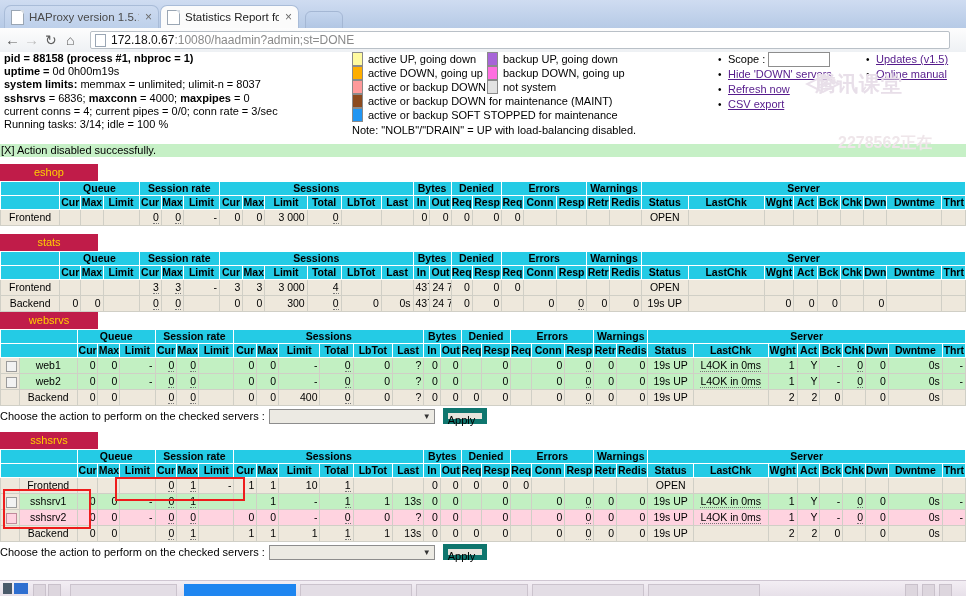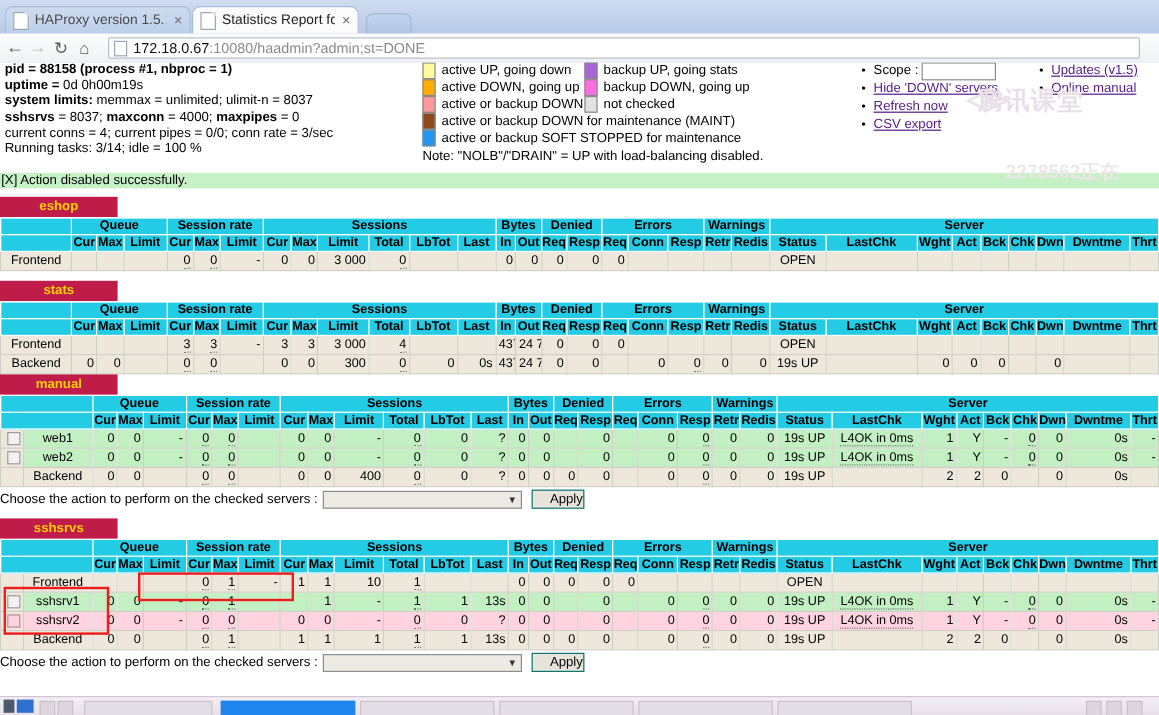--- a/index.html
+++ b/index.html
@@ -76,21 +76,21 @@
   a.hl{color:#551a8b;text-decoration:underline;cursor:pointer;}
   #scopeline{display:flex;align-items:center;white-space:nowrap;}
   #scopebox{width:60px;height:13px;border:1px solid #8d8d8d;background:#fff;margin-left:3px;}
 
   
   #actionmsg{position:absolute;left:0;top:92px;width:966px;height:13px;
      background:#c6f0c6;font-size:11px;line-height:13px;padding-left:1px;box-sizing:border-box;}
 
   
   .proxy{position:absolute;left:0;}
-  .pxtitle{height:17px;background:#c01c49;color:#ffd000;font-weight:bold;font-size:11px;
+  .pxtitle{height:17px;background:#c01c49;color:#ffd000;font-weight:normal;font-size:11px;
      line-height:17px;text-align:center;}
   table.stats{border-collapse:collapse;font-size:10.5px;table-layout:fixed;}
   table.stats th{background:#24cbe5;border:1px solid #ffffff;font-weight:bold;
      text-align:center;padding:0;height:13px;line-height:13px;color:#000;}
   table.stats td{border:1px solid #d0cfc6;padding:0 2px;height:15px;line-height:15px;
      text-align:right;white-space:nowrap;overflow:hidden;}
   table.stats td.lbl{text-align:center;}
   table.stats td.ctr{text-align:center;}
   tr.frontend td, tr.backend td{background:#eee8dc;}
   tr.srv td{background:#c2f0c2;}
@@ -102,22 +102,22 @@
   .chk.pinkbox{background:#ffd3e0;border-color:#c08a9b;}
   .u{border-bottom:1px dotted #777;}
   th.corner{background:#24cbe5;}
 
   
   .actionrow{position:absolute;left:0;font-size:11px;display:flex;align-items:center;height:16px;}
   .actionrow .lab{margin-right:4px;}
   .selbox{width:166px;height:15px;border:1px solid #8d8d8d;background:#eceae3;
      display:flex;align-items:center;justify-content:flex-end;padding-right:3px;box-sizing:border-box;}
   .selarrow{font-size:8px;color:#333;}
-  .applybtn{margin-left:8px;width:44px;height:16px;border:1px solid #0f766e;background:#e7e4dc;
-     font-size:11px;line-height:14px;text-align:right;box-sizing:border-box;}
+  .applybtn{margin-left:8px;width:44px;height:16px;border:5px solid #0f766e;background:#e7e4dc;
+     font-size:11px;line-height:14px;text-align:left;box-sizing:border-box;}
 
   
   .annot{position:absolute;border:2px solid #ee1c1c;box-sizing:border-box;pointer-events:none;}
 
   
   #wm-top{position:absolute;left:815px;top:18px;font-size:21px;color:#e8dfe9;
      font-weight:bold;letter-spacing:1px;white-space:nowrap;}
   #wm-logo{position:absolute;left:805px;top:22px;width:36px;height:26px;}
   #wm-num{position:absolute;left:838px;top:81px;font-size:16px;color:#efe6ea;font-weight:bold;white-space:nowrap;}
 
@@ -159,54 +159,54 @@
     </div>
   </div>
 </div>
 
 <div id="page">
 
   <div id="infoblock">
     <div class="clip"><b>pid = 88158 (process #1, nbproc = 1)</b></div>
     <div><b>uptime = </b><span>0d 0h00m19s</span></div>
     <div><b>system limits:</b><span> memmax = unlimited; ulimit-n = 8037</span></div>
-    <div><b>sshsrvs</b><span> = 8037; </span><b>maxconn</b><span> = 4000; </span><b>maxpipes</b><span> = 0</span></div>
+    <div><b>sshsrvs</b><span> = 6836; </span><b>maxconn</b><span> = 4000; </span><b>maxpipes</b><span> = 0</span></div>
     <div>current conns = 4; current pipes = 0/0; conn rate = 3/sec</div>
     <div>Running tasks: 3/14; idle = 100 %</div>
   </div>
 
   <div id="legend">
       <div class="legrow two">
         <div class="col1" style="display:flex;align-items:flex-end">
           <span class="swatch" style="background:#fffaa0"></span>
           <span class="legtxt">active UP, going down</span>
         </div>
         <div style="display:flex;align-items:center">
           <span class="swatch" style="background:#a765d8"></span>
-          <span class="legtxt">backup UP, going stats</span>
+          <span class="legtxt">backup UP, going down</span>
         </div>
       </div>
       <div class="legrow two">
         <div class="col1" style="display:flex;align-items:center">
           <span class="swatch" style="background:#ffae00"></span>
           <span class="legtxt">active DOWN, going up</span>
         </div>
         <div style="display:flex;align-items:center">
           <span class="swatch" style="background:#ff6ee0"></span>
           <span class="legtxt">backup DOWN, going up</span>
         </div>
       </div>
       <div class="legrow two">
         <div class="col1" style="display:flex;align-items:center">
           <span class="swatch" style="background:#ff9a9a"></span>
           <span class="legtxt">active or backup DOWN</span>
         </div>
         <div style="display:flex;align-items:center">
           <span class="swatch" style="background:#e2e2e2"></span>
-          <span class="legtxt">not checked</span>
+          <span class="legtxt">not system</span>
         </div>
       </div>
       <div class="legrow">
         <span class="swatch" style="background:#8c4a1e"></span>
         <span class="legtxt">active or backup DOWN for maintenance (MAINT)</span>
       </div>
       <div class="legrow">
         <span class="swatch" style="background:#2196f3"></span>
         <span class="legtxt">active or backup SOFT STOPPED for maintenance</span>
       </div>
@@ -511,21 +511,21 @@
               <td class="">0</td>
               <td class=""></td>
               <td class="">0</td>
               <td class=""></td>
               <td class=""></td>
             </tr>
           </tbody>
         </table>
       </div>
       <div class="proxy" style="top: 260px; left: 0px;">
-        <div class="pxtitle" style="width: 98px; margin-left: 0px;">manual</div>
+        <div class="pxtitle" style="width: 98px; margin-left: 0px;">websrvs</div>
         <table class="stats" style="width: 966px;">
           <colgroup>
             <col style="width:18px">
             <col style="width:56px">
             <col style="width:20px">
             <col style="width:21px">
             <col style="width:34px">
             <col style="width:21px">
             <col style="width:21px">
             <col style="width:34px">

